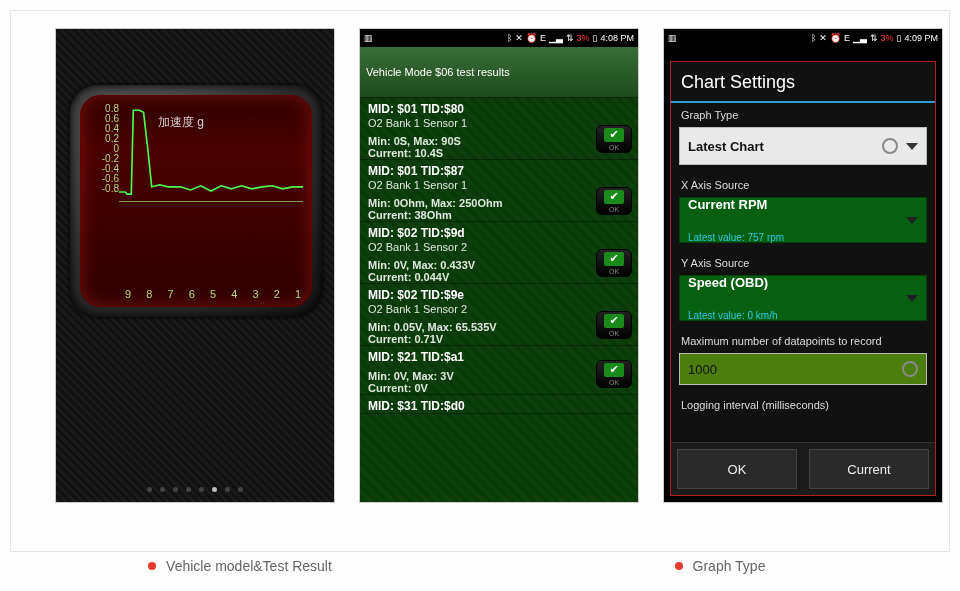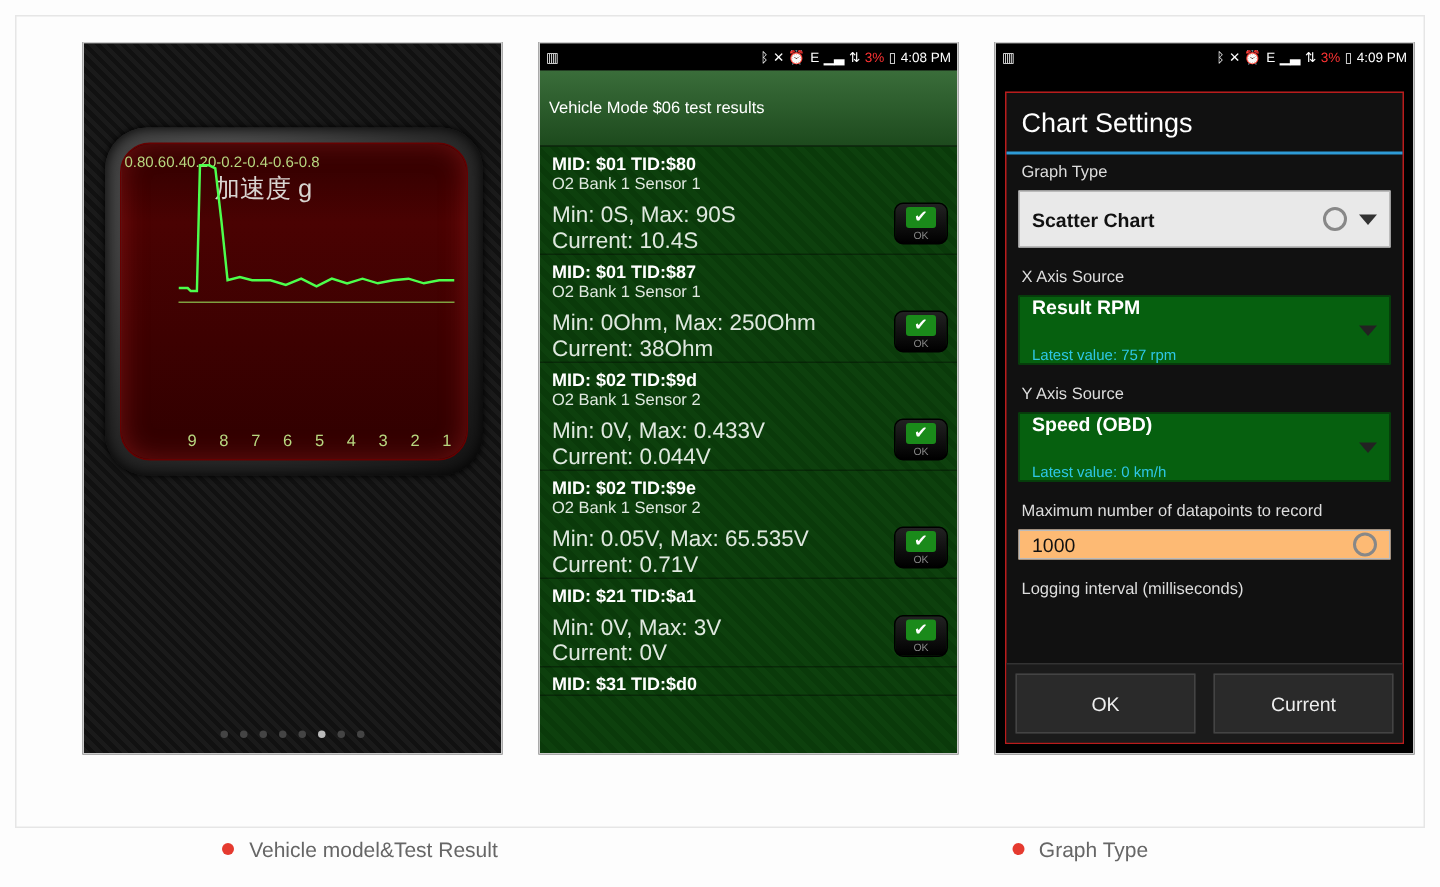--- a/index.html
+++ b/index.html
@@ -21,58 +21,58 @@
   .statusbar .sicons span { font-size:9px; }
   .statusbar .time { font-size:10px; }
 
   
   .gauge-wrap { position:absolute; left:14px; top:56px; width:252px; height:232px; border-radius:28px;
                 background: radial-gradient(circle at 30% 20%, #555, #111);
                 padding:10px; box-shadow: inset 0 0 10px #000, 0 0 4px #000; }
   .gauge-inner { width:100%; height:100%; border-radius:20px;
                  background: linear-gradient(#300000,#4a0202 25%,#300000);
                  position:relative; border:1px solid #600; box-shadow: inset 0 0 18px rgba(200,40,40,.4); }
-  .gauge-title { position:absolute; top:18px; left:62px; color:#d8d4d0; font-size:17px; }
+  .gauge-title { position:absolute; top:18px; left:77px; color:#d8d4d0; font-size:12px; }
   .y-axis { position:absolute; left:2px; top:8px; bottom:26px; width:36px;
-            display:flex; justify-content:space-between; color:#cfa; font-size:10px; text-align:right; }
+            display:flex; flex-direction:column; color:#cfa; font-size:10px; text-align:right; }
   .y-axis span { color:#b8d880; line-height:1; }
   .x-axis { position:absolute; left:44px; right:10px; bottom:6px; display:flex; flex-direction:row-reverse; justify-content:space-between; color:#b8d880; font-size:11px; }
   .zero-line { position:absolute; left:38px; right:8px; top:50%; height:1px; background:#7fa040; }
   svg.trace { position:absolute; left:38px; right:8px; top:8px; bottom:26px; width:calc(100% - 46px); height:calc(100% - 34px); }
   .pager { position:absolute; bottom:10px; left:0; right:0; display:flex; justify-content:center; gap:8px; }
   .pager .dot { width:5px; height:5px; border-radius:50%; background:#444; }
   .pager .dot.active { background:#bbb; }
 
   
   .titlebar { background: linear-gradient(#3a6d3a,#1d4a1d); color:#fff; font-size:11px; padding:19px 6px; border-bottom:1px solid #0a2a0a; }
   .greenlist { background: repeating-linear-gradient(45deg,#0a3a0a 0 4px,#0d400d 4px 8px); height:calc(100% - 18px - 20px); overflow:hidden; color:#eee; }
   .block { padding:4px 8px 0; border-bottom:1px solid rgba(0,0,0,.35); position:relative; }
   .block .hd { font-weight:bold; font-size:12px; color:#fff; }
   .block .sub { font-size:11px; color:#dfe8df; margin-top:1px; }
-  .block .mm  { font-size:15px; color:#dfe8df; margin-top:6px; white-space:pre-line; }
+  .block .mm  { font-size:11px; color:#dfe8df; margin-top:6px; white-space:pre-line;font-weight:bold; }
   .okbtn { position:absolute; right:6px; bottom:6px; width:36px; height:28px; border-radius:6px;
            background:linear-gradient(#222,#000); border:1px solid #000; display:flex; flex-direction:column; align-items:center; justify-content:center; }
   .okbtn .chk { width:20px; height:14px; background:#1a8a1a; border-radius:2px; display:flex; align-items:center; justify-content:center; color:#fff; font-size:11px; }
   .okbtn .lab { color:#888; font-size:7px; margin-top:2px; }
 
   
   .dlg { position:absolute; left:6px; right:6px; top:32px; bottom:6px; background:#111; border:1px solid #b91c1c; color:#eee; display:flex; flex-direction:column; }
   .dlg-title { border-bottom:2px solid #2e9bd6; font-size:18px; color:#fff; padding:10px 10px 8px; }
   .dlg-body { flex:1; overflow:hidden; font-size:12px; }
   .lbl { color:#ddd; font-size:11px; padding:6px 10px 2px; }
   .row-sel { margin:4px 8px 8px; background:#e9e9e9; color:#111; height:38px; display:flex; align-items:center; justify-content:space-between; padding:0 8px; border:1px solid #bbb; }
   .row-sel.dark { background:#06600f; color:#fff; flex-direction:column; align-items:stretch; justify-content:center; height:46px; border:1px solid #053f0a; position:relative; padding:4px 8px; }
   .row-sel .cap { font-size:13px; font-weight:bold; }
   .row-sel.dark .lv { color:#2ec7e6; font-size:10px; margin-top:20px; }
   .row-sel .rt { display:flex; align-items:center; gap:8px; }
   .row-sel.dark .rt { position:absolute; right:8px; top:0; bottom:0; }
   .radio-dot { width:16px; height:16px; border:2px solid #888; border-radius:50%; }
   .caret { width:0; height:0; border-left:6px solid transparent; border-right:6px solid transparent; border-top:7px solid #333; }
   .row-sel.dark .caret { border-top-color:#222; position:relative; }
-  .row-edit { margin:4px 8px 8px; background:#fdba74; color:#111; height:20px; display:flex; align-items:center; justify-content:space-between; padding:0 8px; border:1px solid #bbb; font-size:13px; }
+  .row-edit { margin:4px 8px 8px; background:#4d7c0f; color:#111; height:32px; display:flex; align-items:center; justify-content:space-between; padding:0 8px; border:1px solid #bbb; font-size:13px; }
   .dlg-foot { display:flex; border-top:1px solid #333; background:#1b1b1b; }
   .dlg-foot button { flex:1; height:40px; background:#2a2a2a; border:1px solid #444; margin:6px; color:#eee; font-size:13px; cursor:pointer; }
 
   
   .caps { position:absolute; left:0; right:0; top:558px; display:flex; }
   .cap-item { flex:1; display:flex; align-items:center; justify-content:center; gap:10px; color:#666; font-size:14px; }
   .cap-dot { width:8px; height:8px; border-radius:50%; background:#e53a2f; }
 </style>
 </head>
 <body>
@@ -214,30 +214,30 @@
         <span style="color:#f33">3%</span>
         <span>▯</span>
         <span class="time">4:09 PM</span>
       </div>
     </div>
     <div class="dlg">
       <div class="dlg-title">Chart Settings</div>
       <div class="dlg-body">
         <div class="lbl">Graph Type</div>
         <div class="row-sel">
-          <span class="cap">Scatter Chart</span>
+          <span class="cap">Latest Chart</span>
           <span class="rt">
               <span class="radio-dot"></span>
               <span class="caret"></span>
             </span>
         </div>
 
         <div class="lbl">X Axis Source</div>
         <div class="row-sel dark">
-          <span class="cap">Result RPM</span>
+          <span class="cap">Current RPM</span>
           <span class="lv">Latest value: 757 rpm</span>
           <span class="rt">
               <span class="caret"></span>
             </span>
         </div>
 
         <div class="lbl">Y Axis Source</div>
         <div class="row-sel dark">
           <span class="cap">Speed (OBD)</span>
           <span class="lv">Latest value: 0 km/h</span>

